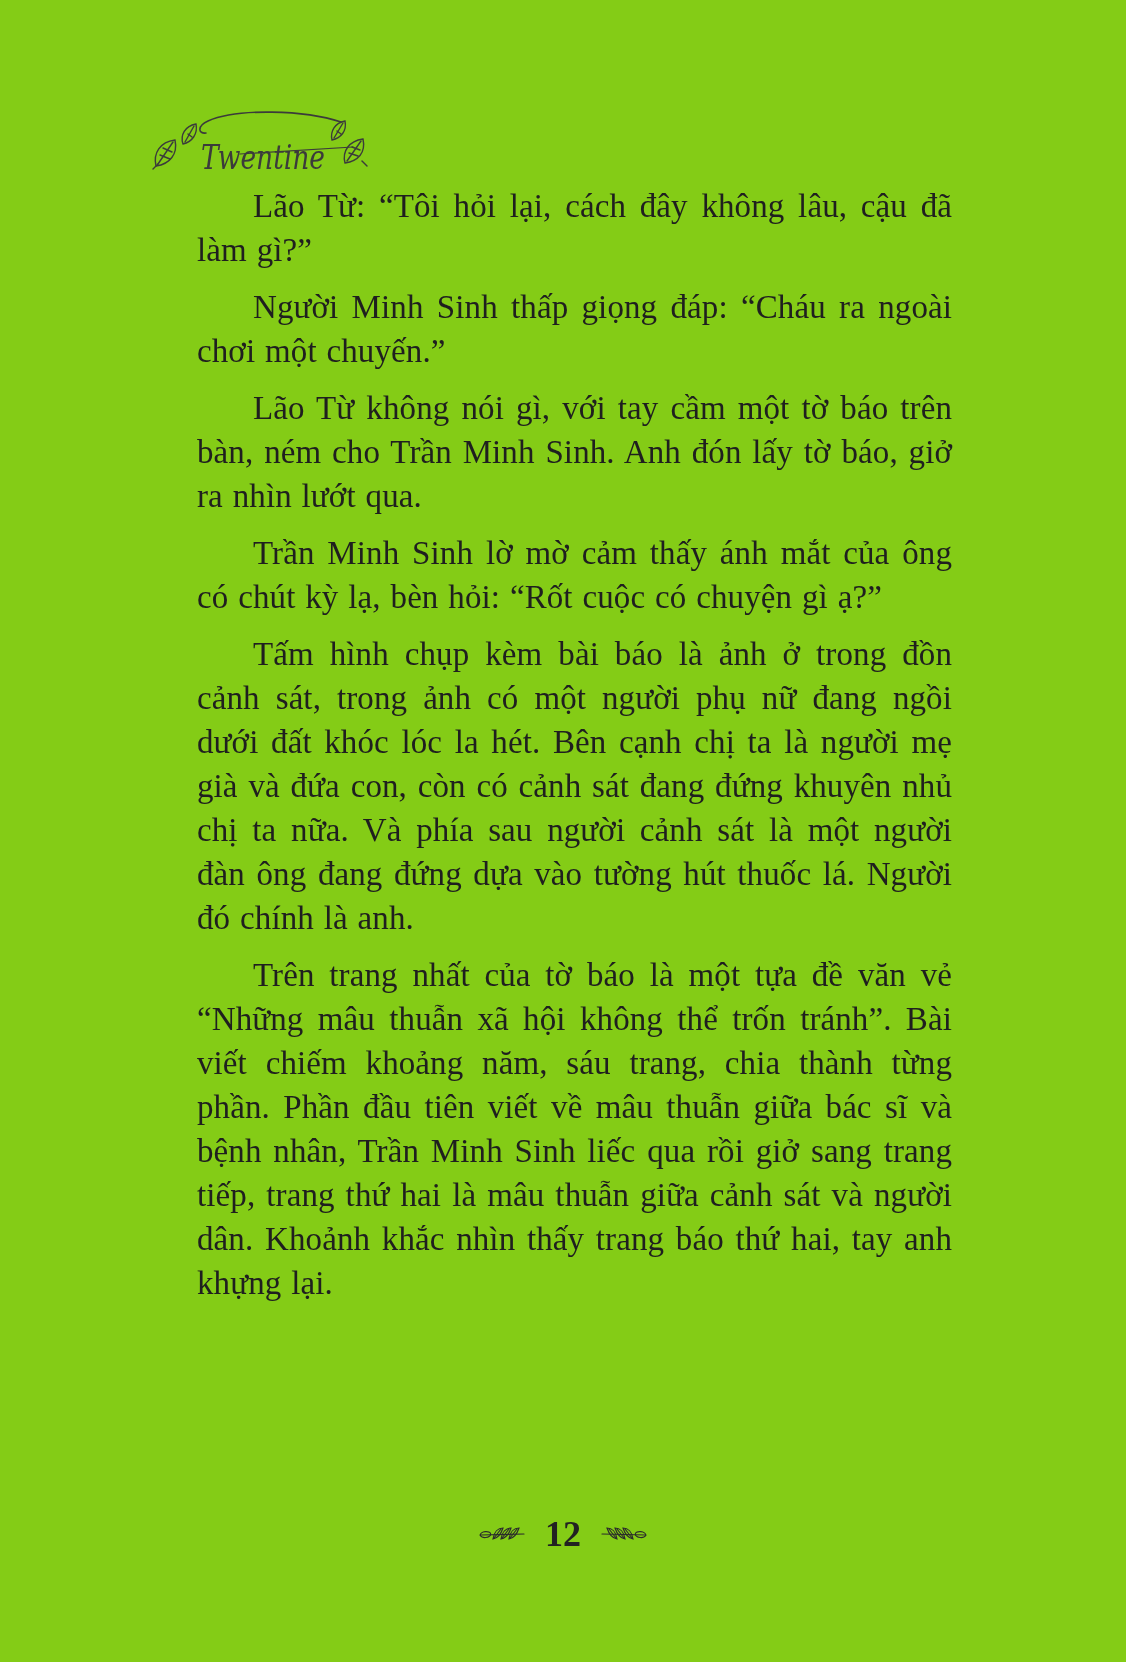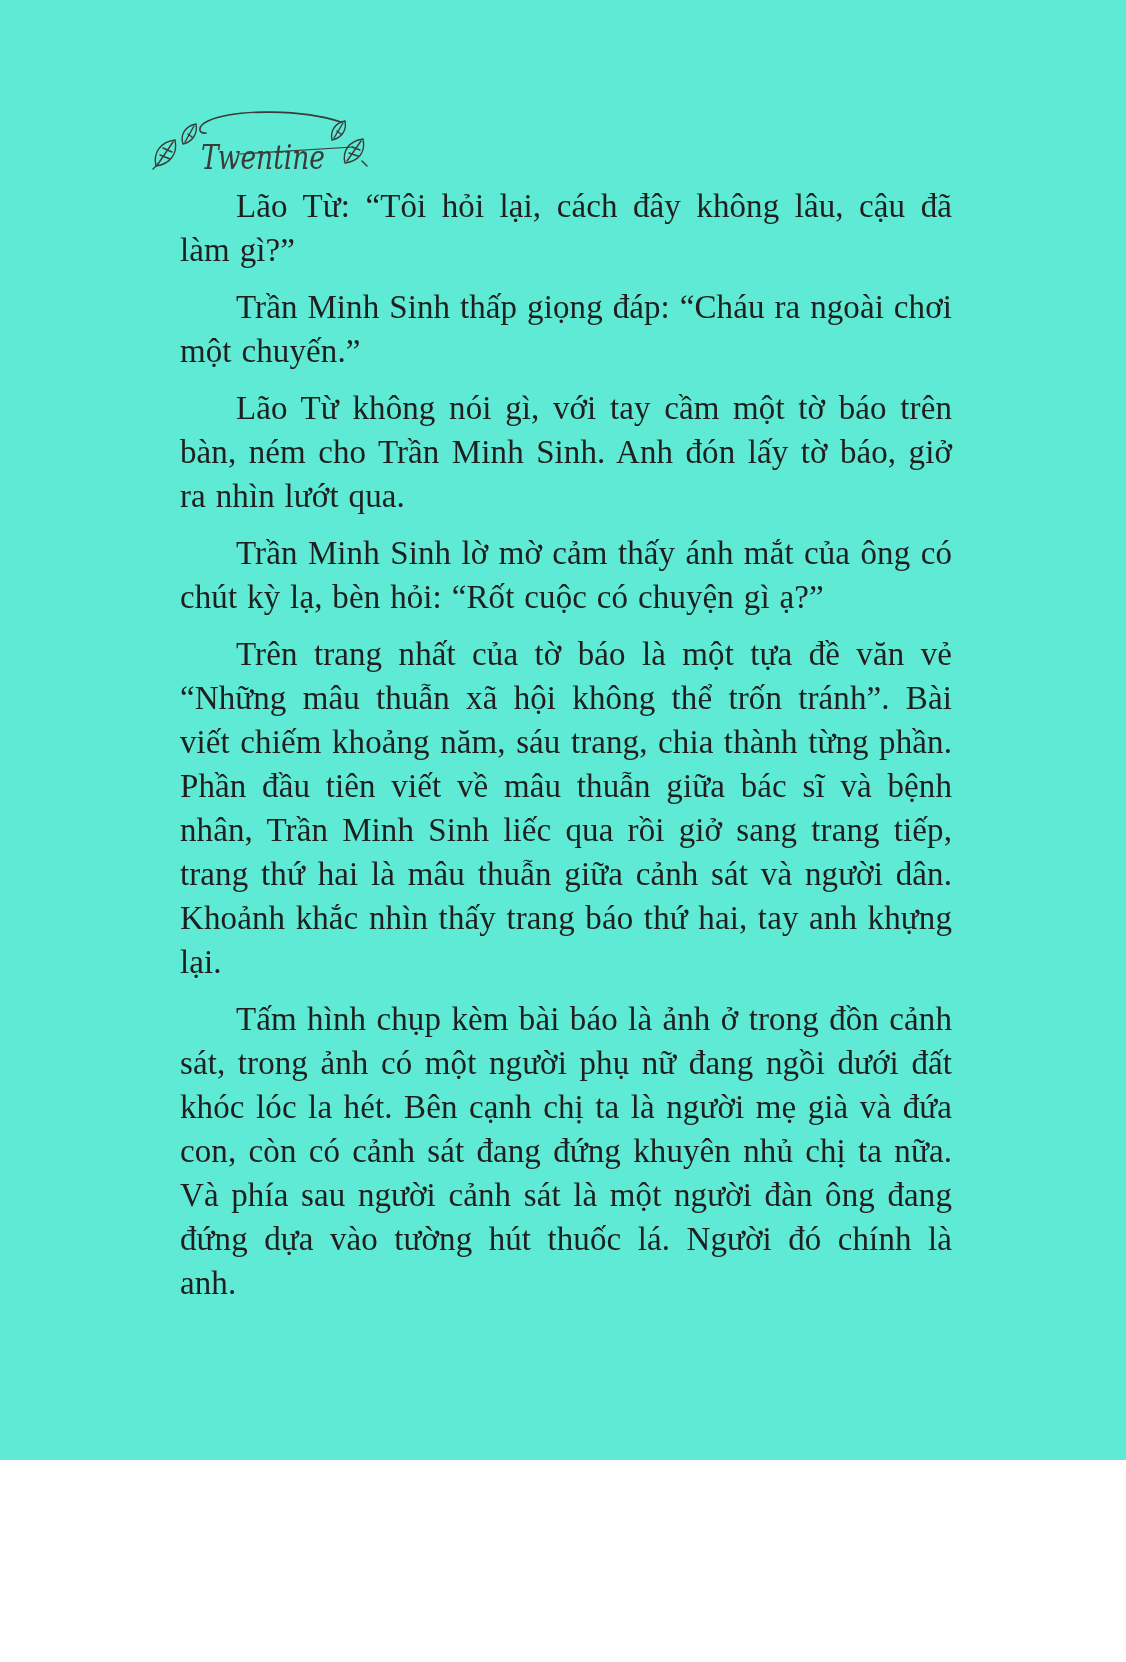--- a/index.html
+++ b/index.html
@@ -3,22 +3,22 @@
 <meta charset="utf-8">
 <style>
   html, body {
     margin: 0;
     padding: 0;
     background: #ffffff;
   }
   .page {
     position: relative;
     width: 1126px;
-    height: 1460px;
-    background: #5eead4;
+    height: 1662px;
+    background: #84cc16;
     font-family: "Liberation Serif", serif;
     overflow: hidden;
   }
   
   .brand {
     position: absolute;
     left: 145px;
     top: 103px;
     width: 225px;
     height: 86px;
@@ -26,21 +26,21 @@
   .brand svg { display: block; width: 100%; height: 100%; }
   
   .content {
     position: absolute;
     left: 180px;
     top: 184px;
     width: 772px;
     color: #1f1f1f;
   }
   .content p {
-    margin: 0 0 13px 0;
+    margin: 0 0 13px 17px;
     font-size: 33px;
     line-height: 44px;
     text-align: justify;
     text-indent: 56px;
     letter-spacing: 0.1px;
     word-spacing: 1.5px;
   }
   
   .page-footer {
     position: absolute;
@@ -97,25 +97,25 @@
         <path d="M202,58 L216,38"></path>
         <path d="M204,50 L213,53"></path>
         <path d="M207,44 L215,47"></path>
         <path d="M222,63 L217,58"></path>
       </g>
     </svg>
   </div>
 
   <main class="content">
     <p>Lão Từ: “Tôi hỏi lại, cách đây không lâu, cậu đã làm gì?”</p>
-    <p>Trần Minh Sinh thấp giọng đáp: “Cháu ra ngoài chơi một chuyến.”</p>
+    <p>Người Minh Sinh thấp giọng đáp: “Cháu ra ngoài chơi một chuyến.”</p>
     <p>Lão Từ không nói gì, với tay cầm một tờ báo trên bàn, ném cho Trần Minh Sinh. Anh đón lấy tờ báo, giở ra nhìn lướt qua.</p>
     <p>Trần Minh Sinh lờ mờ cảm thấy ánh mắt của ông có chút kỳ lạ, bèn hỏi: “Rốt cuộc có chuyện gì ạ?”</p>
+    <p>Tấm hình chụp kèm bài báo là ảnh ở trong đồn cảnh sát, trong ảnh có một người phụ nữ đang ngồi dưới đất khóc lóc la hét. Bên cạnh chị ta là người mẹ già và đứa con, còn có cảnh sát đang đứng khuyên nhủ chị ta nữa. Và phía sau người cảnh sát là một người đàn ông đang đứng dựa vào tường hút thuốc lá. Người đó chính là anh.</p>
     <p>Trên trang nhất của tờ báo là một tựa đề văn vẻ “Những mâu thuẫn xã hội không thể trốn tránh”. Bài viết chiếm khoảng năm, sáu trang, chia thành từng phần. Phần đầu tiên viết về mâu thuẫn giữa bác sĩ và bệnh nhân, Trần Minh Sinh liếc qua rồi giở sang trang tiếp, trang thứ hai là mâu thuẫn giữa cảnh sát và người dân. Khoảnh khắc nhìn thấy trang báo thứ hai, tay anh khựng lại.</p>
-    <p>Tấm hình chụp kèm bài báo là ảnh ở trong đồn cảnh sát, trong ảnh có một người phụ nữ đang ngồi dưới đất khóc lóc la hét. Bên cạnh chị ta là người mẹ già và đứa con, còn có cảnh sát đang đứng khuyên nhủ chị ta nữa. Và phía sau người cảnh sát là một người đàn ông đang đứng dựa vào tường hút thuốc lá. Người đó chính là anh.</p>
   </main>
 
   <footer class="page-footer">
     <span class="flourish left">
       <svg width="46" height="18" viewBox="0 0 46 18">
         <g stroke="#2c2c2c" fill="none" stroke-width="1.2" stroke-linecap="round">
           <line x1="1" y1="10" x2="45" y2="9"></line>
           <ellipse cx="6.5" cy="9.6" rx="5.2" ry="2.9" transform="rotate(-6 6.5 9.6)"></ellipse>
           <path d="M14,14 C15,7 19,3 24,3 C22,9 19,13 14,14 Z"></path>
           <path d="M15,13 L22,4"></path>

